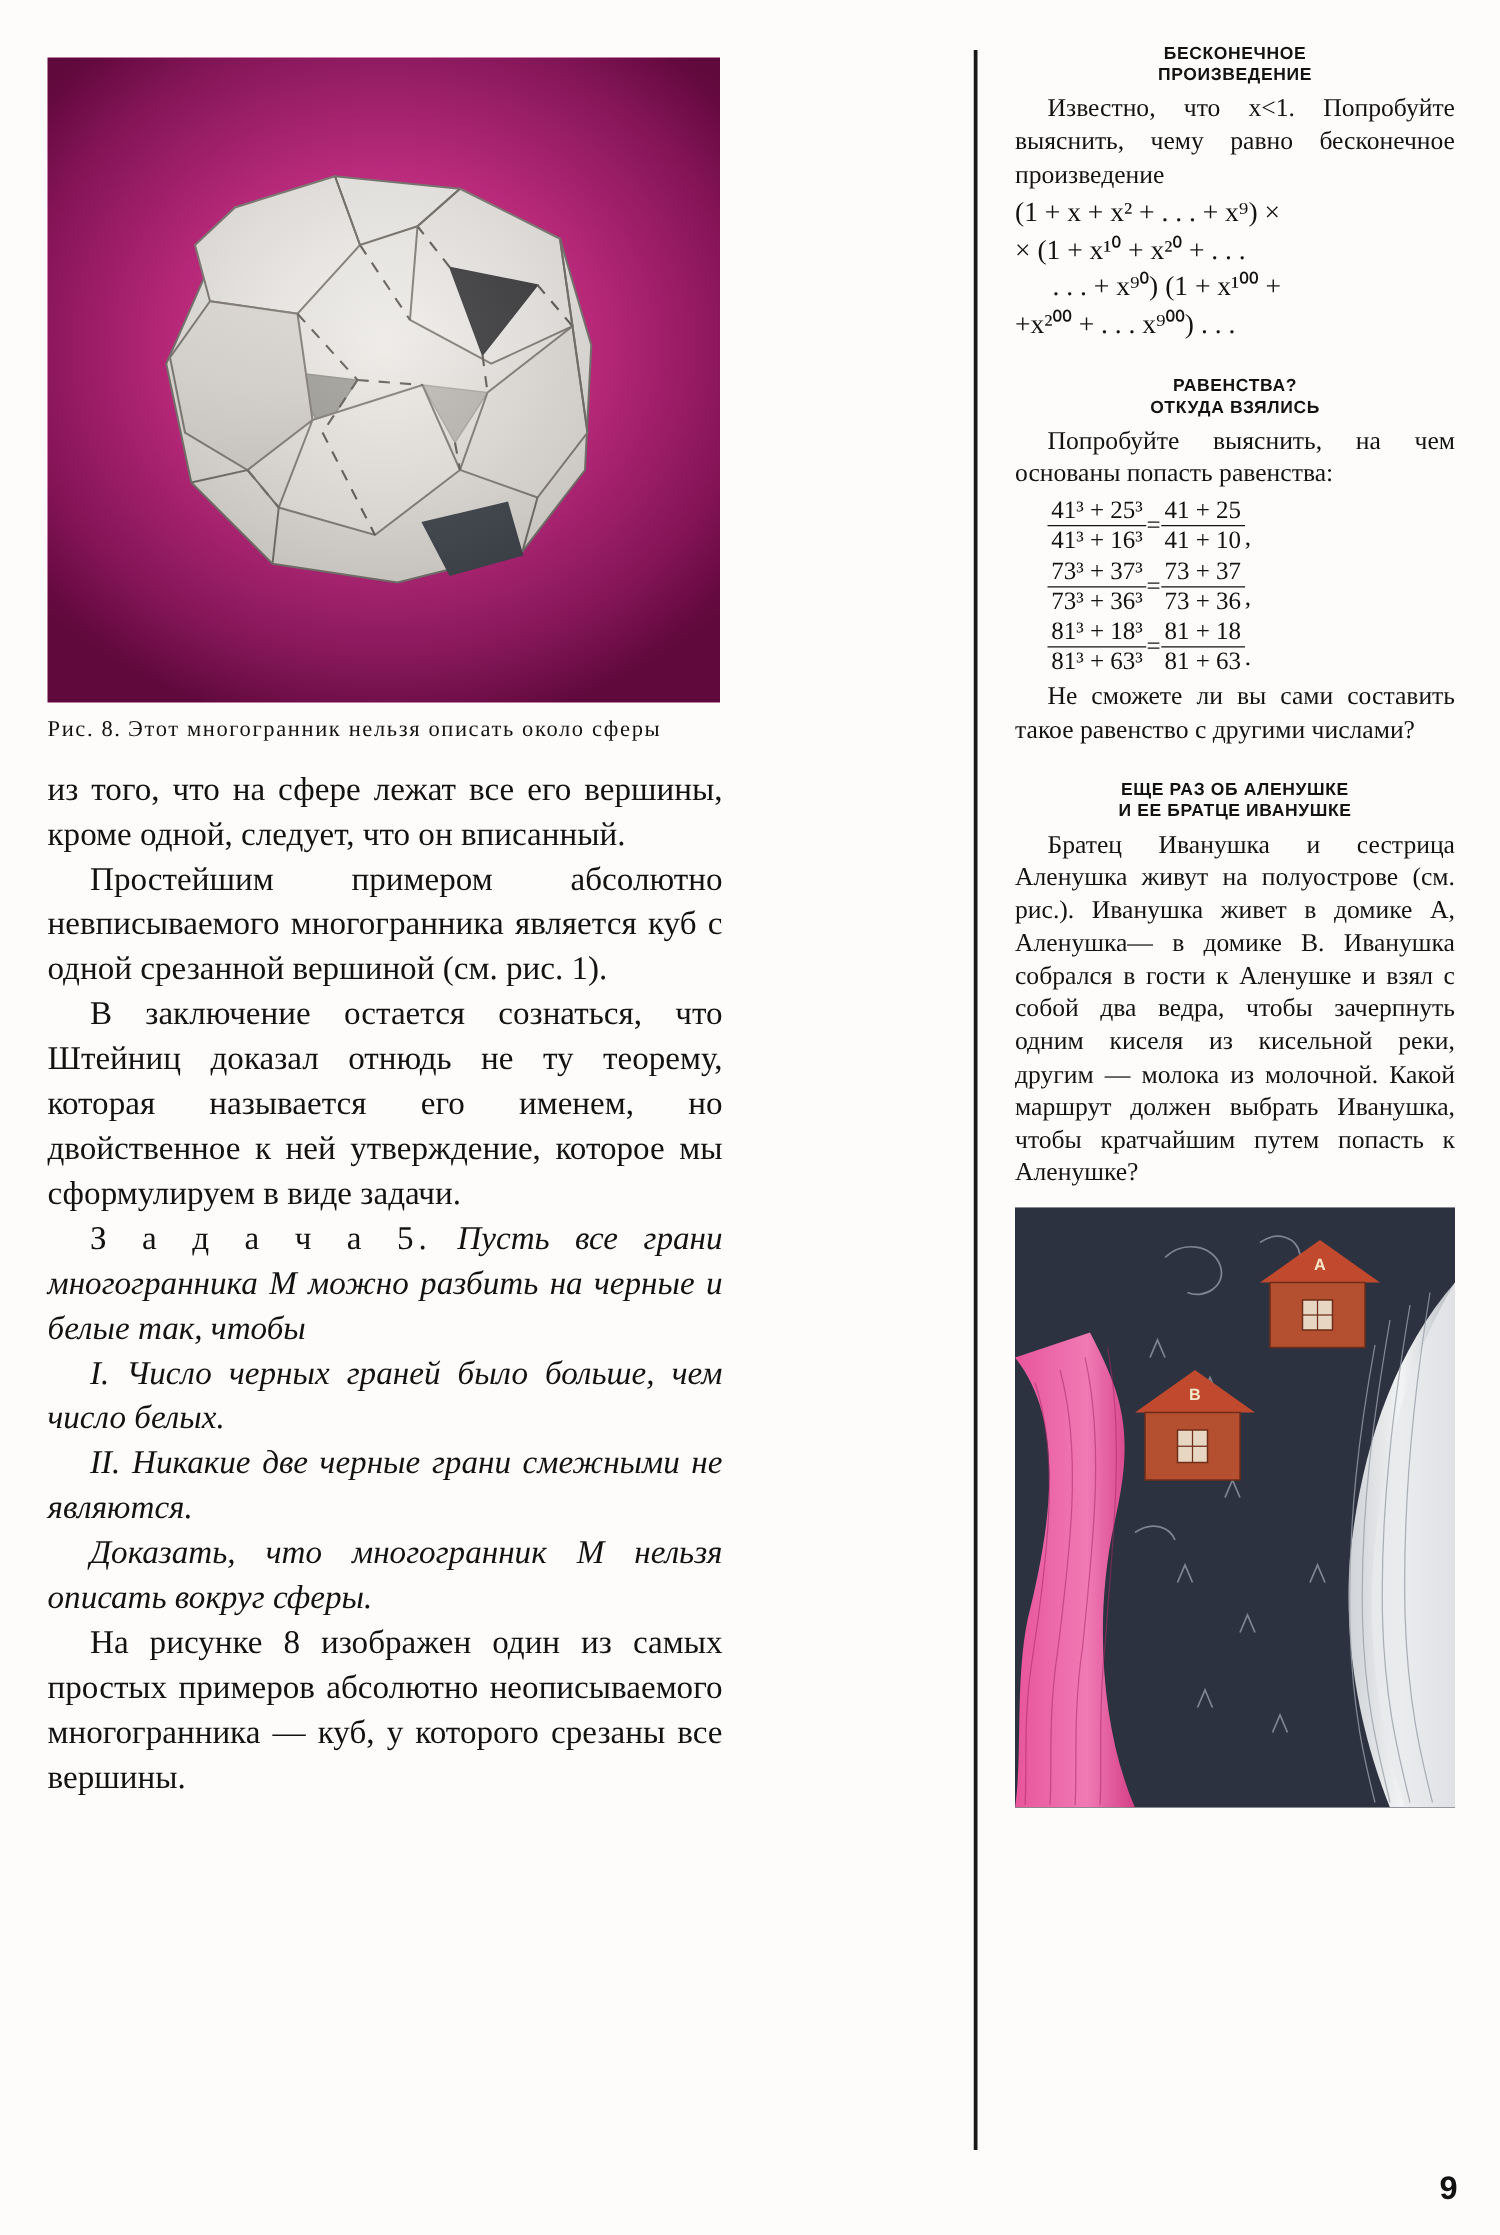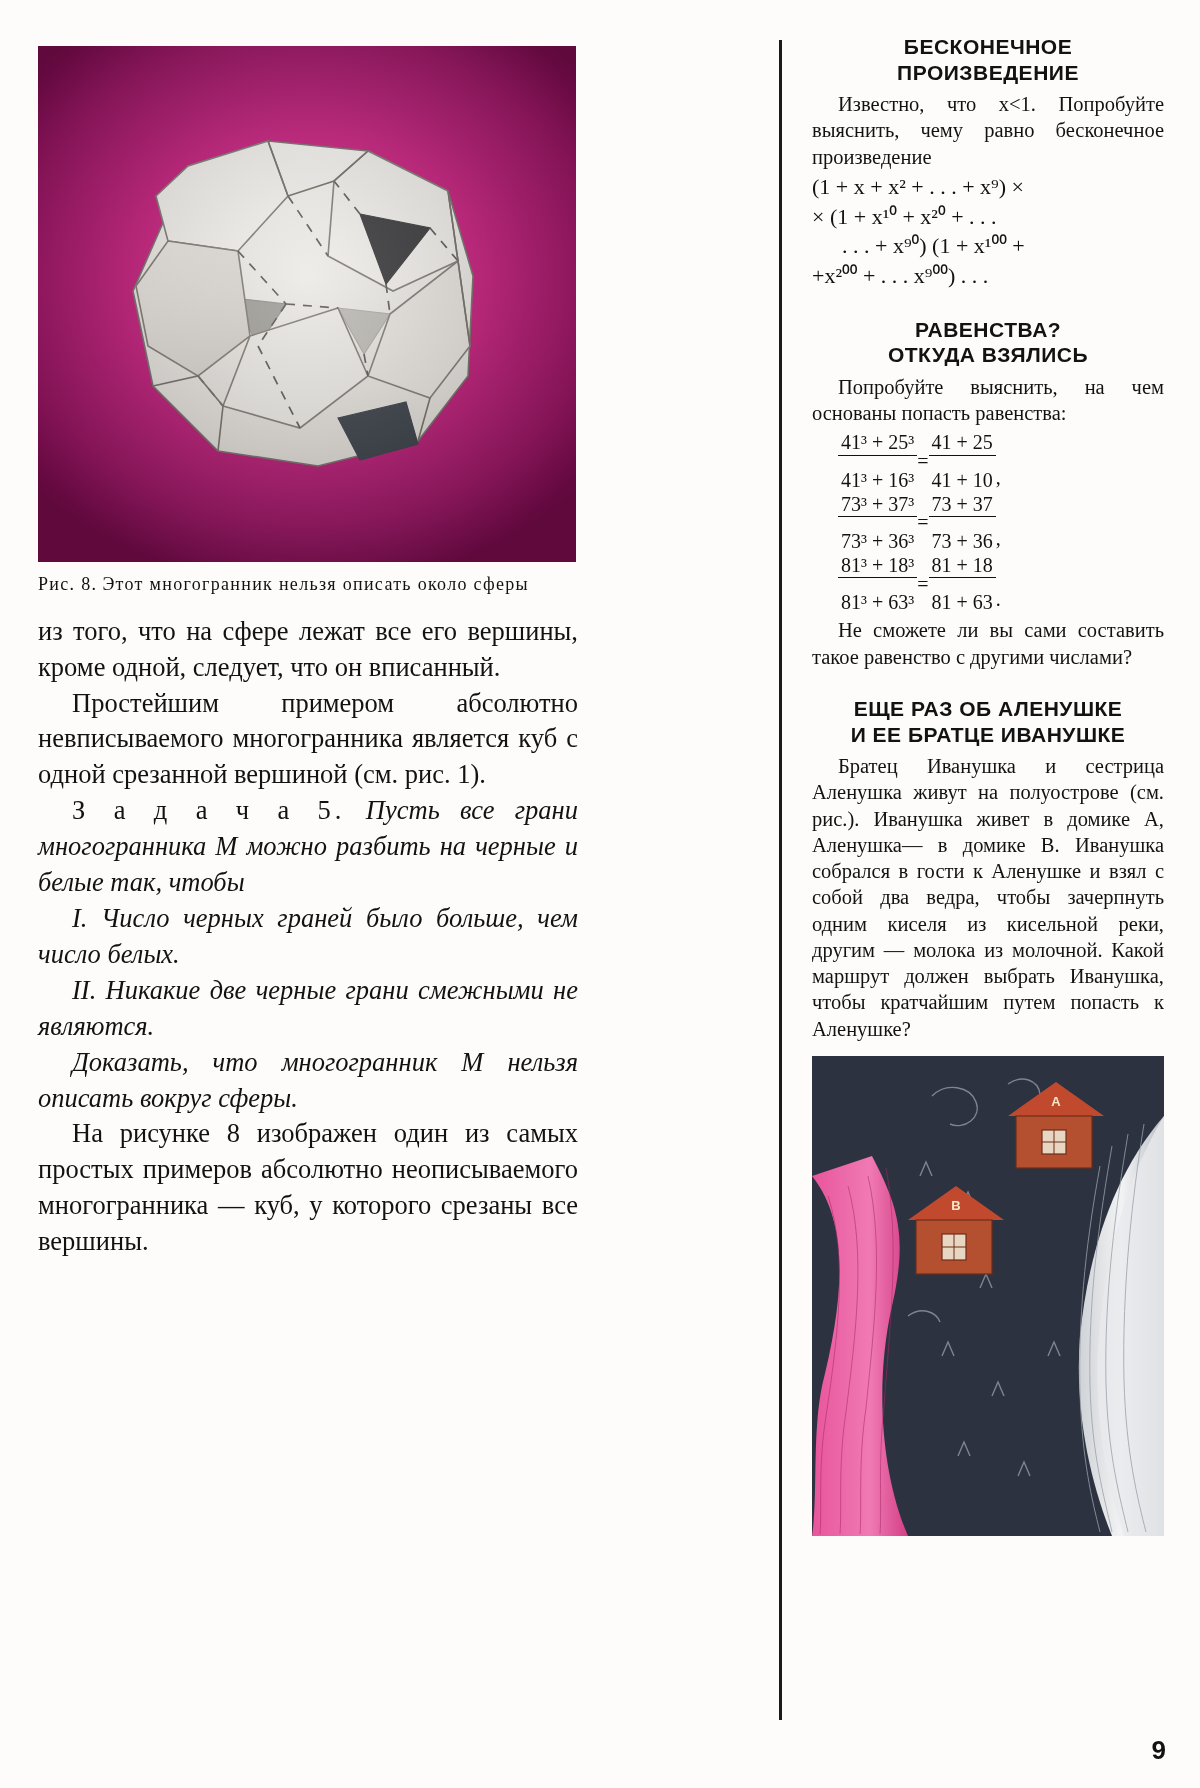--- a/index.html
+++ b/index.html
@@ -61,21 +61,21 @@
   }
   
   .col-right{
     position:absolute;
     left:812px;top:34px;
     width:352px;
   }
   .sec-title{
     font-family:"Liberation Sans", sans-serif;
     font-weight:bold;
-    font-size:21px;
+    font-size:14px;
     line-height:1.22;
     text-align:center;
     letter-spacing:0.5px;
     margin:0 0 6px 0;
   }
   .rtext{
     font-size:20.5px;
     line-height:1.28;
     text-align:justify;
     text-justify:inter-word;
@@ -93,21 +93,21 @@
     margin:6px 0 4px 0;
     display:flex;
     flex-direction:column;
     gap:3px;
     font-size:20px;
     padding-left:26px;
   }
   .fracrow{display:flex;align-items:center;gap:0;}
   .frac{display:inline-flex;flex-direction:column;align-items:center;line-height:1.06;}
   .frac .num{padding:0 3px 1px 3px;}
-  .frac .den{padding:14px 3px 0 3px;border-top:1.6px solid #111;}
+  .frac .den{padding:1px 3px 0 3px;border-top:1.6px solid #111;}
   .eq{font-size:20px;}
   .comma{align-self:flex-end;padding-bottom:2px;}
   .fig2{
     margin-top:14px;
     width:352px;height:480px;
     position:relative;
     overflow:hidden;
     background:#2a2f3d;
   }
   .pageno{
@@ -185,20 +185,21 @@
     </div>
 
     <div class="fig-caption">
       <span class="lead">Рис. 8.</span>
       <span class="lead">Этот многогранник нельзя описать около сферы</span>
     </div>
 
     <div class="body-text">
       <p class="noind">из того, что на сфере лежат все его вершины, кроме одной, следует, что он вписанный.</p>
       <p class="ind">Простейшим примером абсолютно невписываемого многогранника является куб с одной срезанной вершиной (см. рис. 1).</p>
+      <p class="ind">В заключение остается сознаться, что Штейниц доказал отнюдь не ту теорему, которая называется его именем, но двойственное к ней утверждение, которое мы сформулируем в виде задачи.</p>
       <p class="ind">
         <span class="sp">З а д а ч а   5.</span>
         <span class="ital">Пусть все грани многогранника М можно разбить на черные и белые так, чтобы</span>
       </p>
       <p class="ind ital">I. Число черных граней было больше, чем число белых.</p>
       <p class="ind ital">II. Никакие две черные грани смежными не являются.</p>
       <p class="ind ital">Доказать, что многогранник М нельзя описать вокруг сферы.</p>
       <p class="ind">На рисунке 8 изображен один из самых простых примеров абсолютно неописываемого многогранника — куб, у которого срезаны все вершины.</p>
     </div>
   </div>

